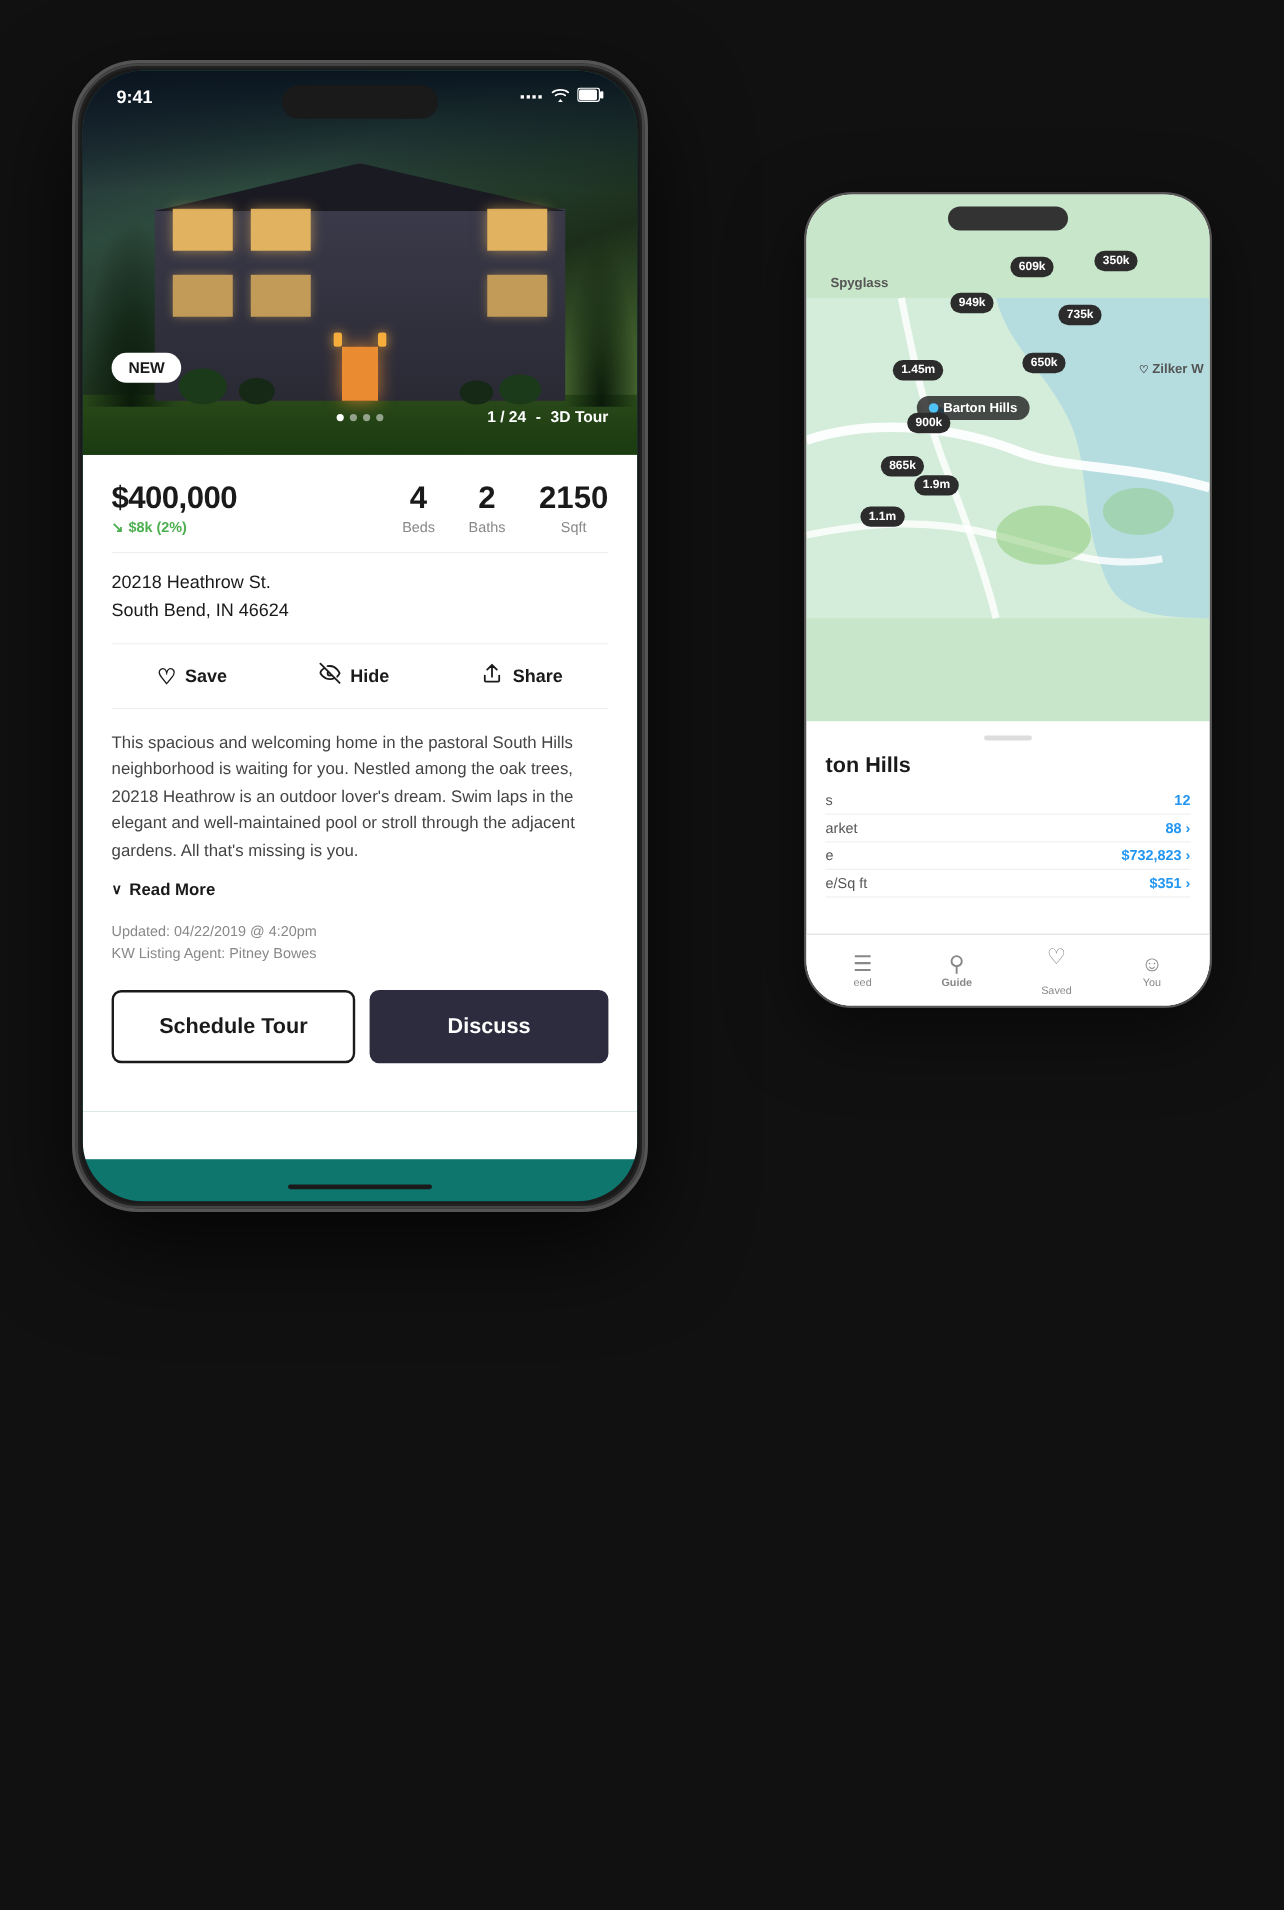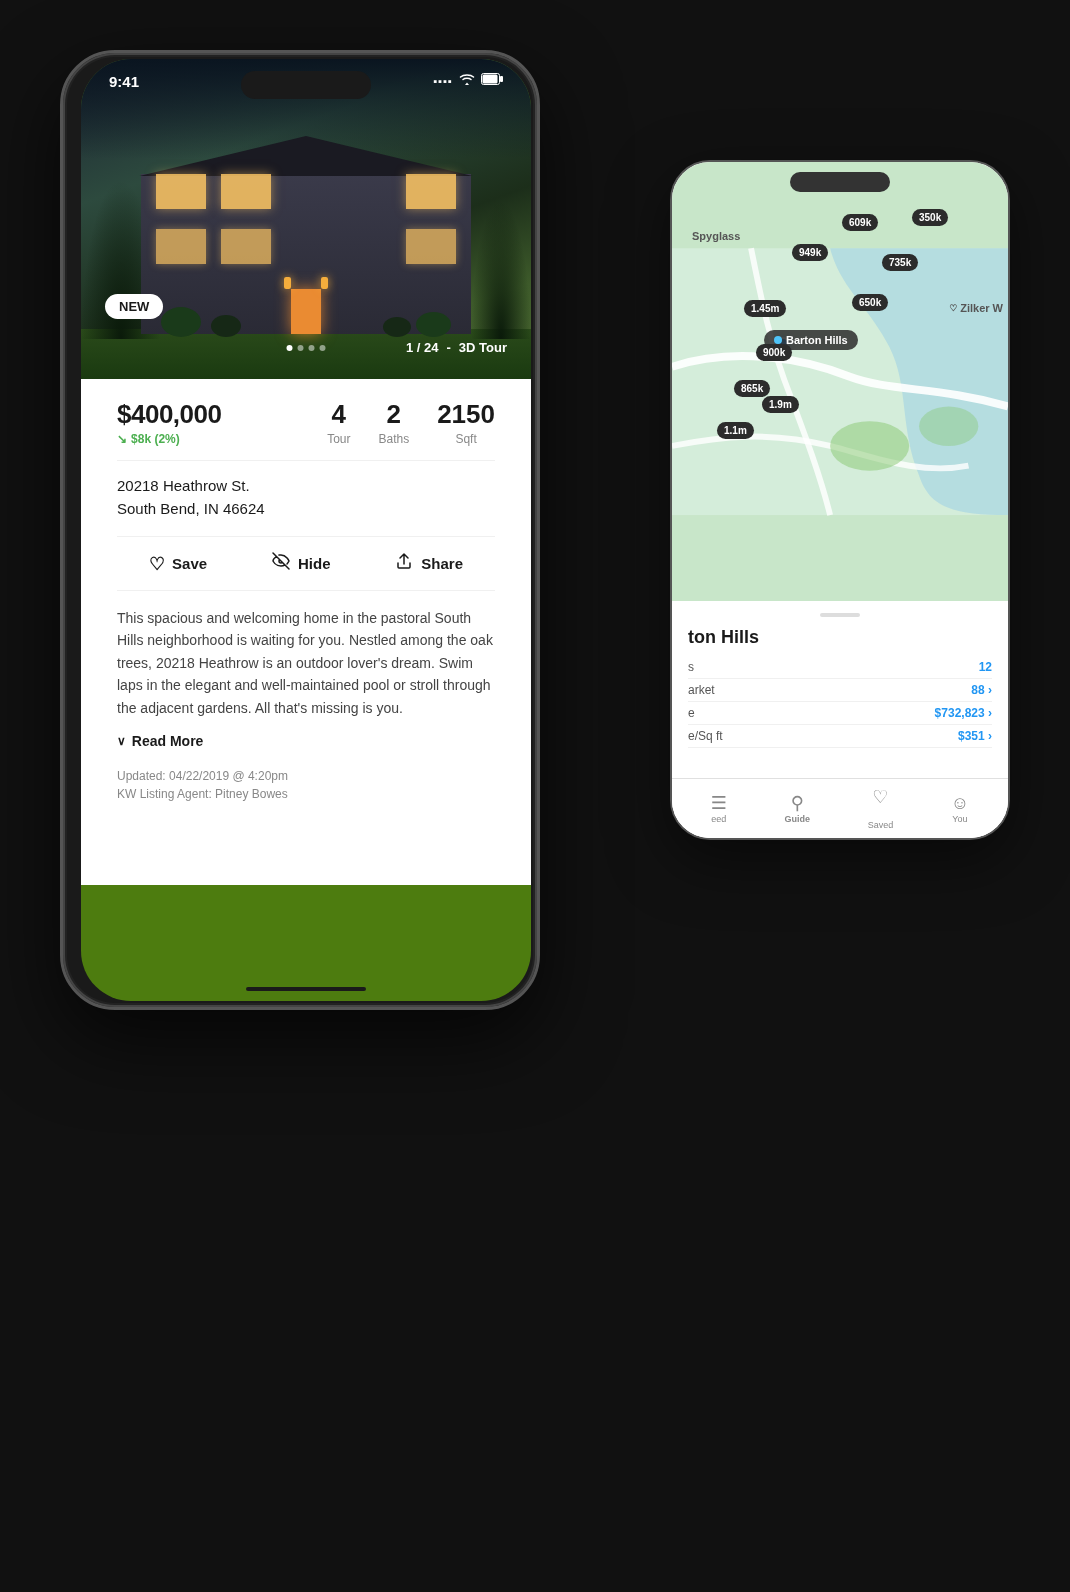--- a/index.html
+++ b/index.html
@@ -156,24 +156,23 @@
       overflow: hidden;
       border: 3px solid #555;
     }
 
     .phone-front-inner {
       position: absolute;
       top: 6px;
       left: 6px;
       right: 6px;
       bottom: 6px;
-      background: #4d7c0f;
+      background: #0f766e;
       border-radius: 50px;
       overflow: hidden;
-      margin-left: 12px;
     }
 
     .phone-notch {
       position: absolute;
       top: 12px;
       left: 50%;
       transform: translateX(-50%);
       width: 130px;
       height: 28px;
       background: #1a1a1a;
@@ -276,21 +275,21 @@
 
     .image-3d-tour {
       color: #fff;
       font-size: 13px;
       font-weight: 600;
     }
 
     
     .content-area {
       background: #fff;
-      padding: 20px 36px;
+      padding: 20px 24px;
     }
 
     
     .price-row {
       display: flex;
       justify-content: space-between;
       align-items: flex-start;
       margin-bottom: 6px;
     }
 
@@ -699,21 +698,21 @@
           <div class="price-block">
             <span class="price-value">$400,000</span>
             <span class="price-change">
               <span style="color:#4caf50;">↘</span>
               <span style="color:#4caf50;">$8k (2%)</span>
             </span>
           </div>
           <div class="stats-row">
             <div class="stat-item">
               <span class="stat-value">4</span>
-              <span class="stat-label">Tour</span>
+              <span class="stat-label">Beds</span>
             </div>
             <div class="stat-item">
               <span class="stat-value">2</span>
               <span class="stat-label">Baths</span>
             </div>
             <div class="stat-item">
               <span class="stat-value">2150</span>
               <span class="stat-label">Sqft</span>
             </div>
           </div>
@@ -750,20 +749,24 @@
         <p class="description-text">This spacious and welcoming home in the pastoral South Hills neighborhood is waiting for you. Nestled among the oak trees, 20218 Heathrow is an outdoor lover's dream. Swim laps in the elegant and well-maintained pool or stroll through the adjacent gardens. All that's missing is you.</p>
 
         <div class="read-more">
           <span class="read-more-chevron">∨</span>
           <span>Read More</span>
         </div>
 
         <p class="updated-text">Updated: 04/22/2019 @ 4:20pm</p>
         <p class="agent-text">KW Listing Agent: Pitney Bowes</p>
 
+        <div class="bottom-actions">
+          <button class="btn-schedule">Schedule Tour</button>
+          <button class="btn-discuss">Discuss</button>
+        </div>
       </div>
 
       <div style="background: #fff; height: 40px; display: flex; align-items: center; justify-content: center;">
         <div class="home-indicator"></div>
       </div>
     </div>
   </div>
 </div>
 
 </body></html>

